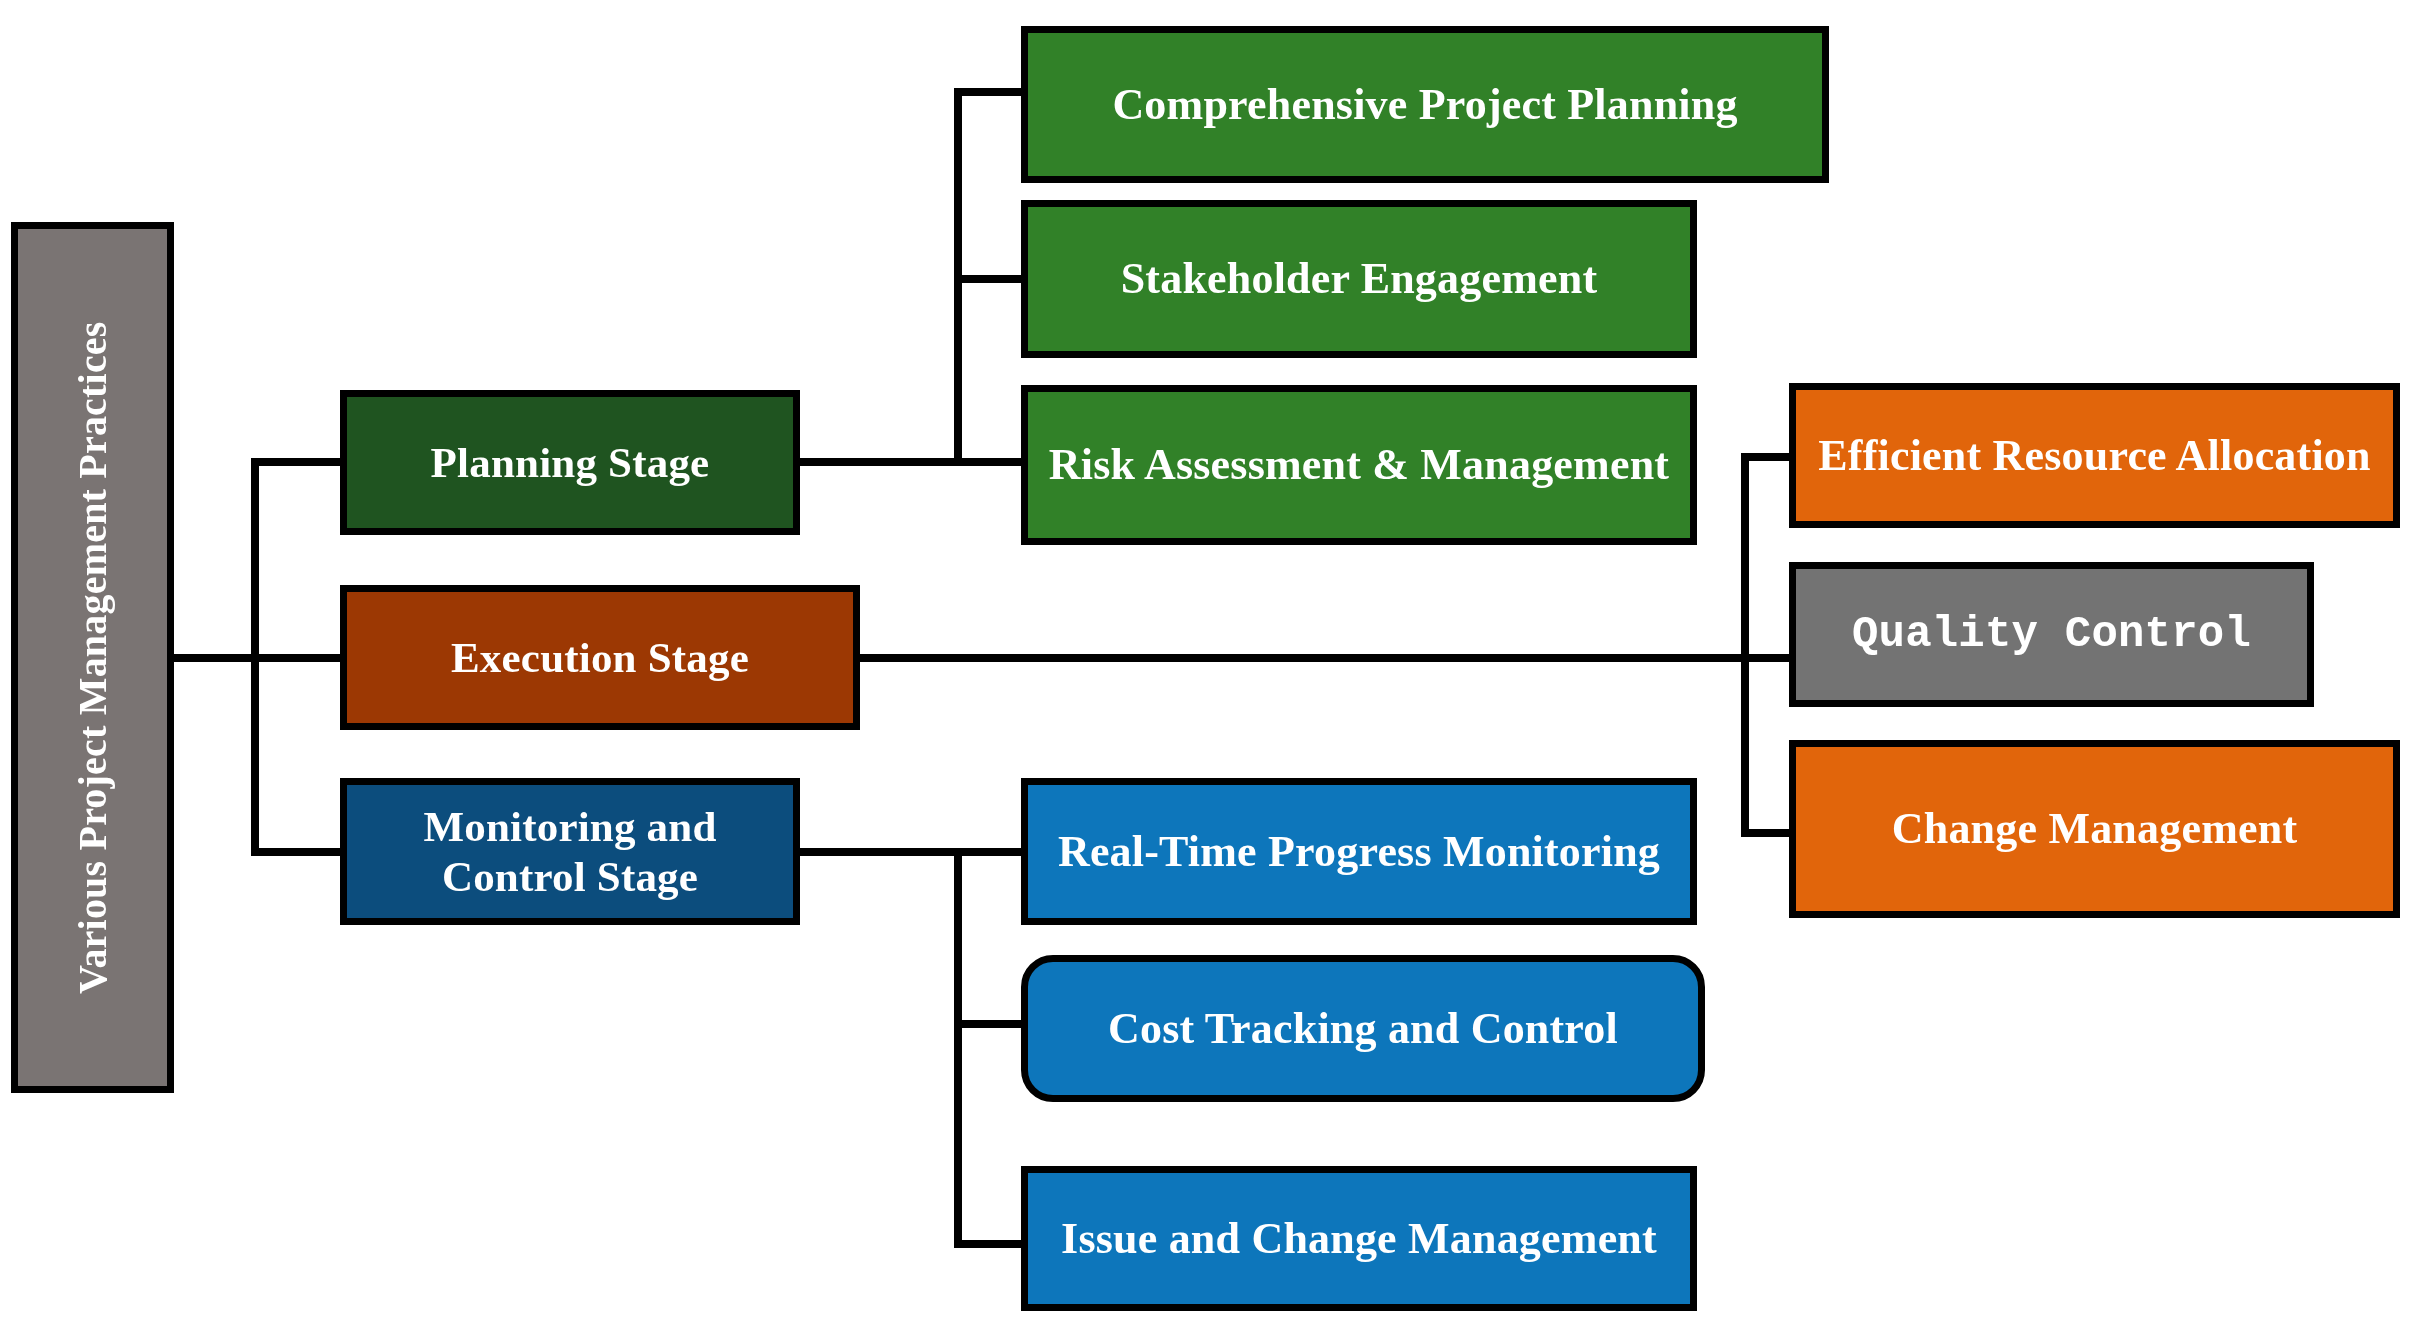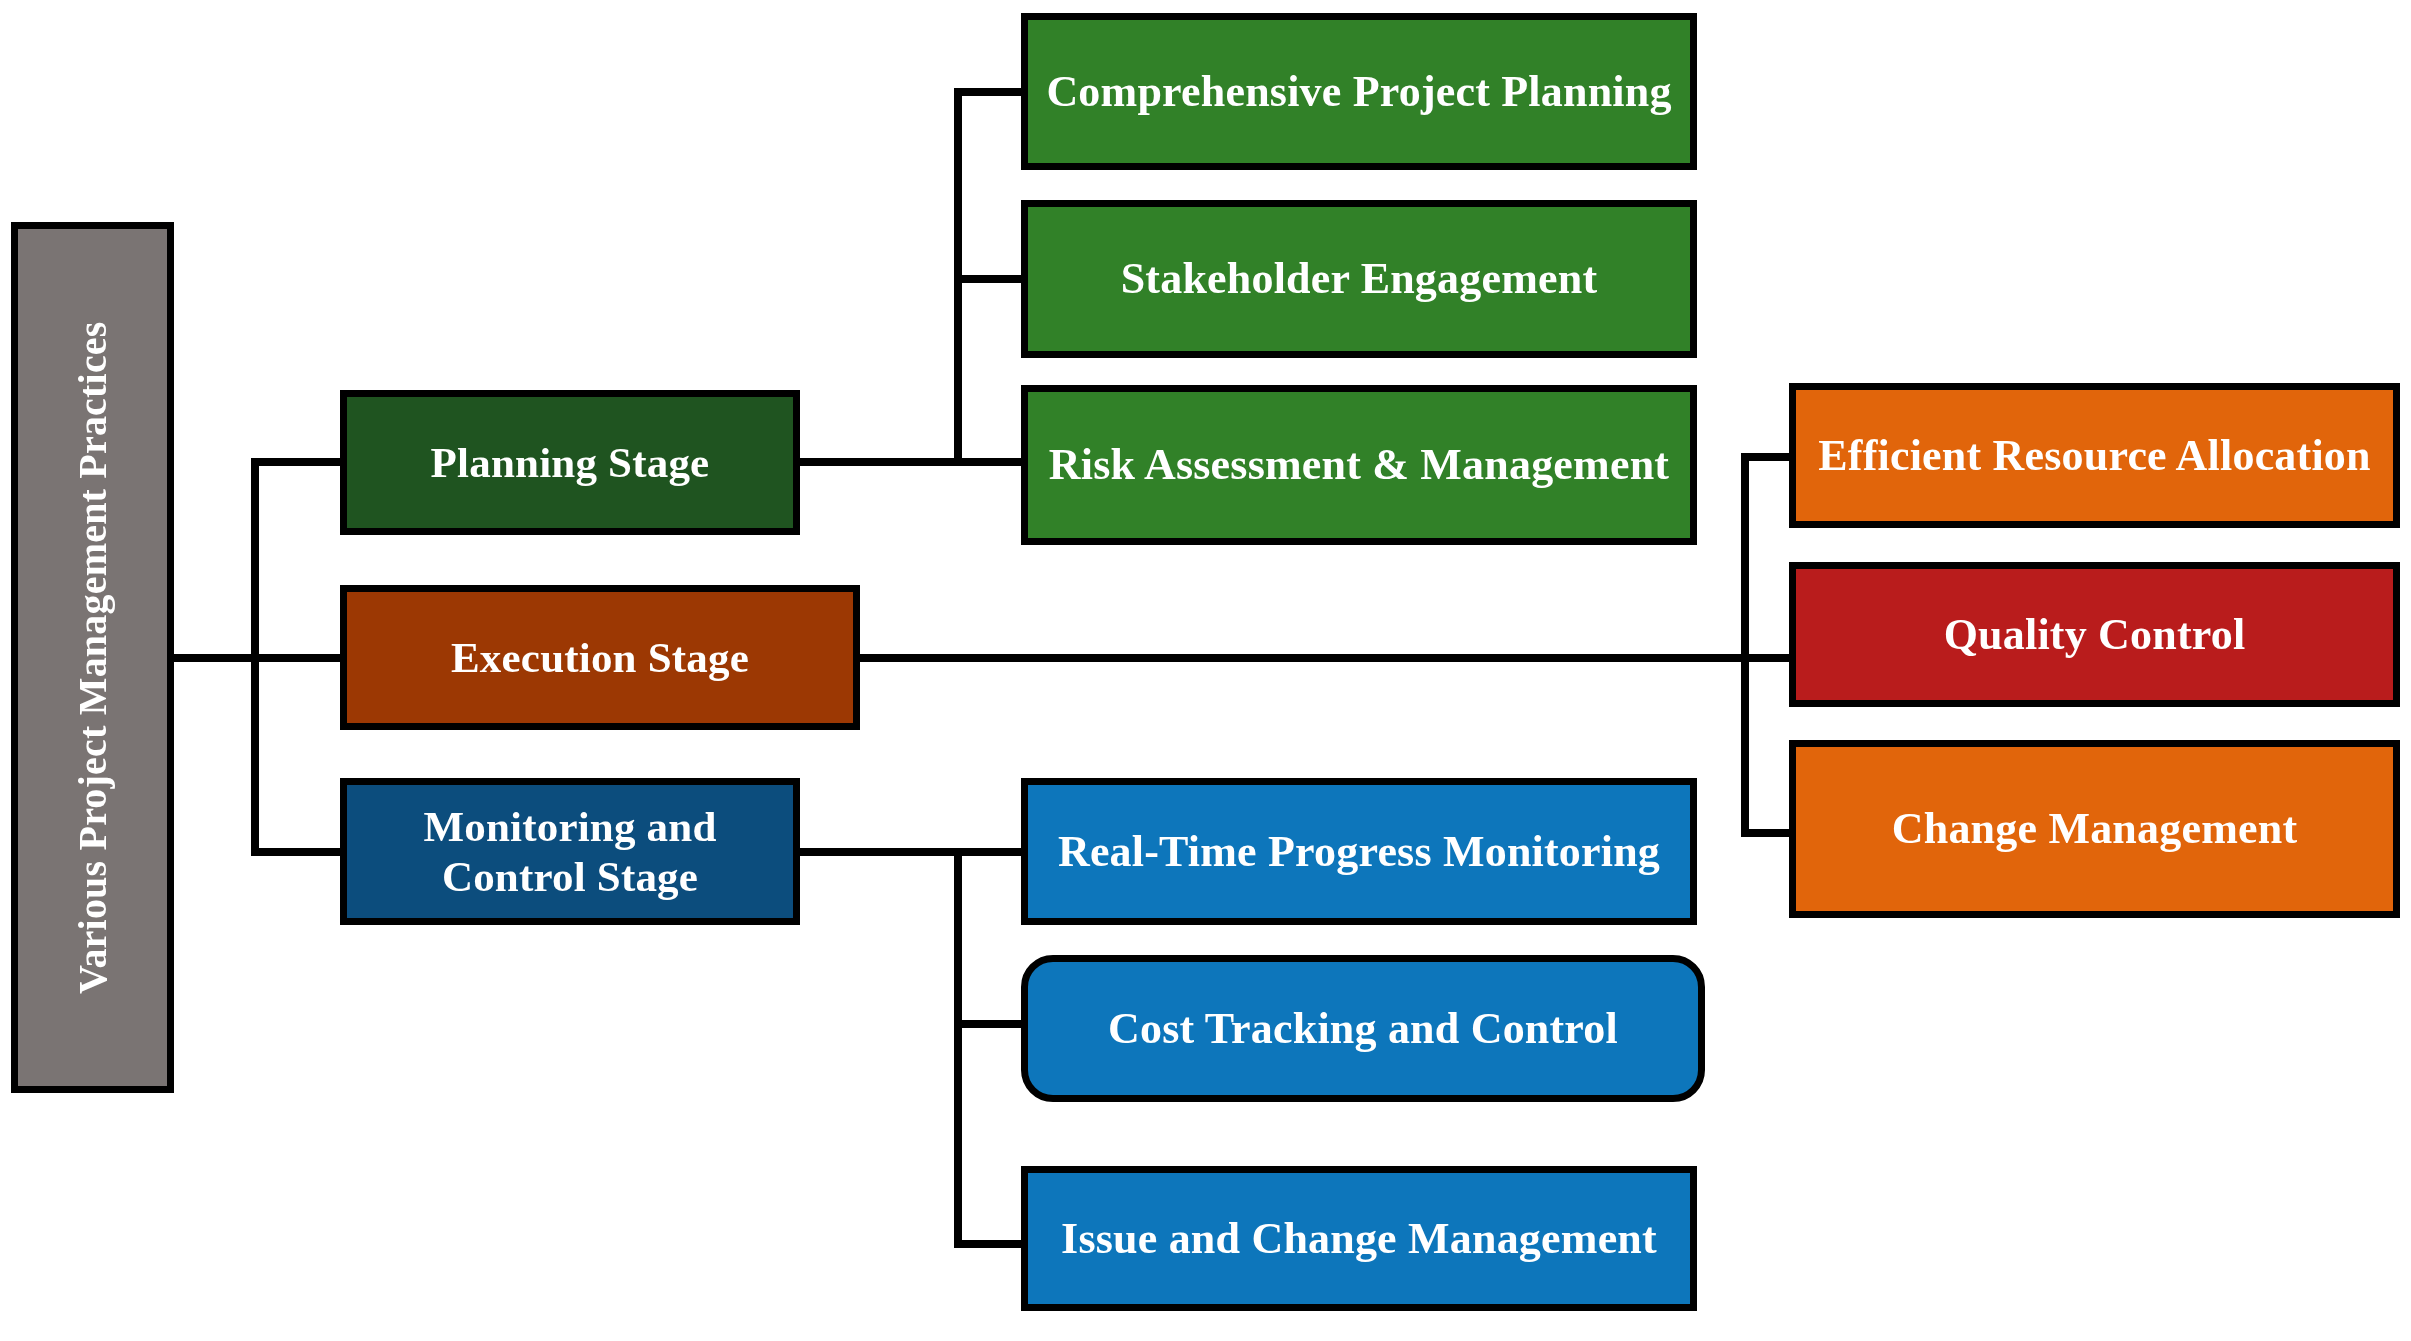--- a/index.html
+++ b/index.html
@@ -94,37 +94,37 @@
   </div>
 
   <div class="node lvl1" style="left:340px; top:585px; width:520px; height:145px; background:#9c3803;">
     <span>Execution Stage</span>
   </div>
 
   <div class="node lvl1" style="left:340px; top:778px; width:460px; height:147px; background:#0c4d7d;">
     <span>Monitoring and Control Stage</span>
   </div>
 
-  <div class="node lvl2" style="left:1021px; top:13px; width:676px; height:157px; background:#318128;">
+  <div class="node lvl2" style="left:1021px; top:26px; width:808px; height:157px; background:#318128;">
     <span>Comprehensive Project Planning</span>
   </div>
 
   <div class="node lvl2" style="left:1021px; top:200px; width:676px; height:158px; background:#318128;">
     <span>Stakeholder Engagement</span>
   </div>
 
   <div class="node lvl2" style="left:1021px; top:385px; width:676px; height:160px; background:#318128;">
     <span>Risk Assessment &amp; Management</span>
   </div>
 
   <div class="node lvl2" style="left:1789px; top:383px; width:611px; height:145px; background:#e1650b;">
     <span>Efficient Resource Allocation</span>
   </div>
 
-  <div class="node lvl2" style="left:1789px; top:562px; width:611px; height:145px; background:#b91c1c;">
+  <div class="node lvl2" style="left:1789px; top:562px; width:525px; height:145px; background:#737373;font-family:Liberation Mono, monospace;">
     <span>Quality Control</span>
   </div>
 
   <div class="node lvl2" style="left:1789px; top:740px; width:611px; height:178px; background:#e1650b;">
     <span>Change Management</span>
   </div>
 
   <div class="node lvl2" style="left:1021px; top:778px; width:676px; height:147px; background:#0d76bb;">
     <span>Real-Time Progress Monitoring</span>
   </div>

